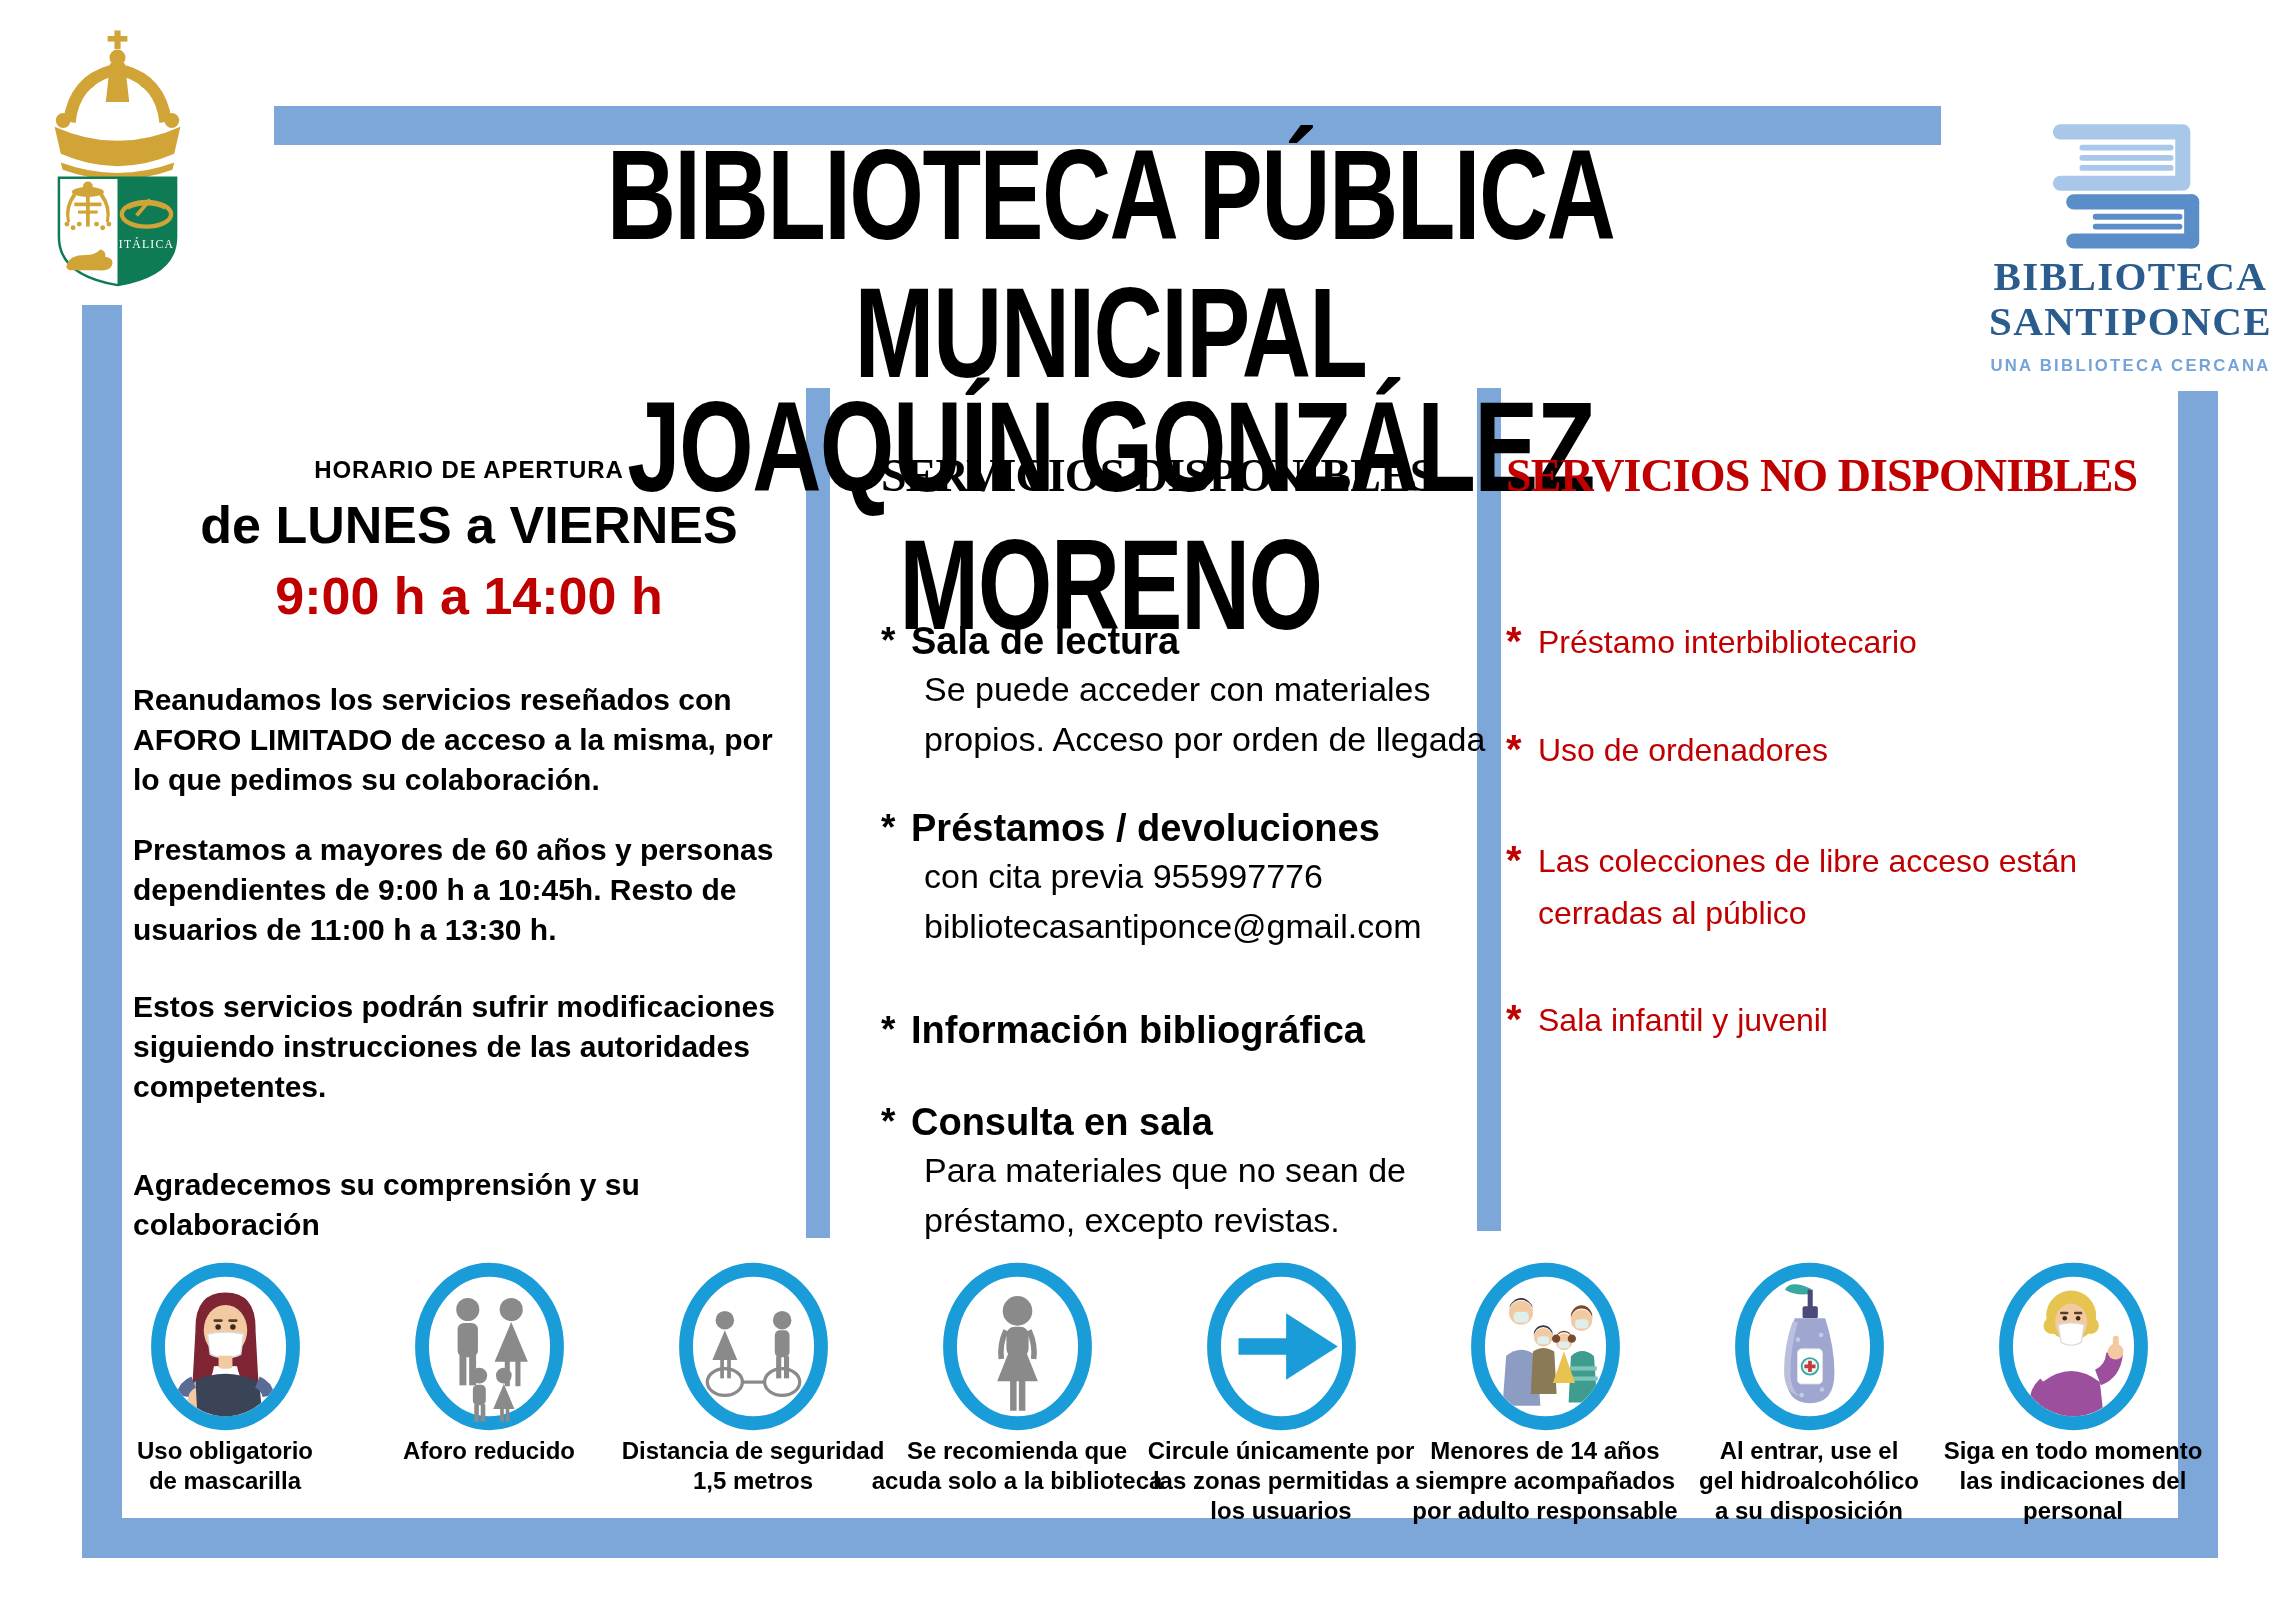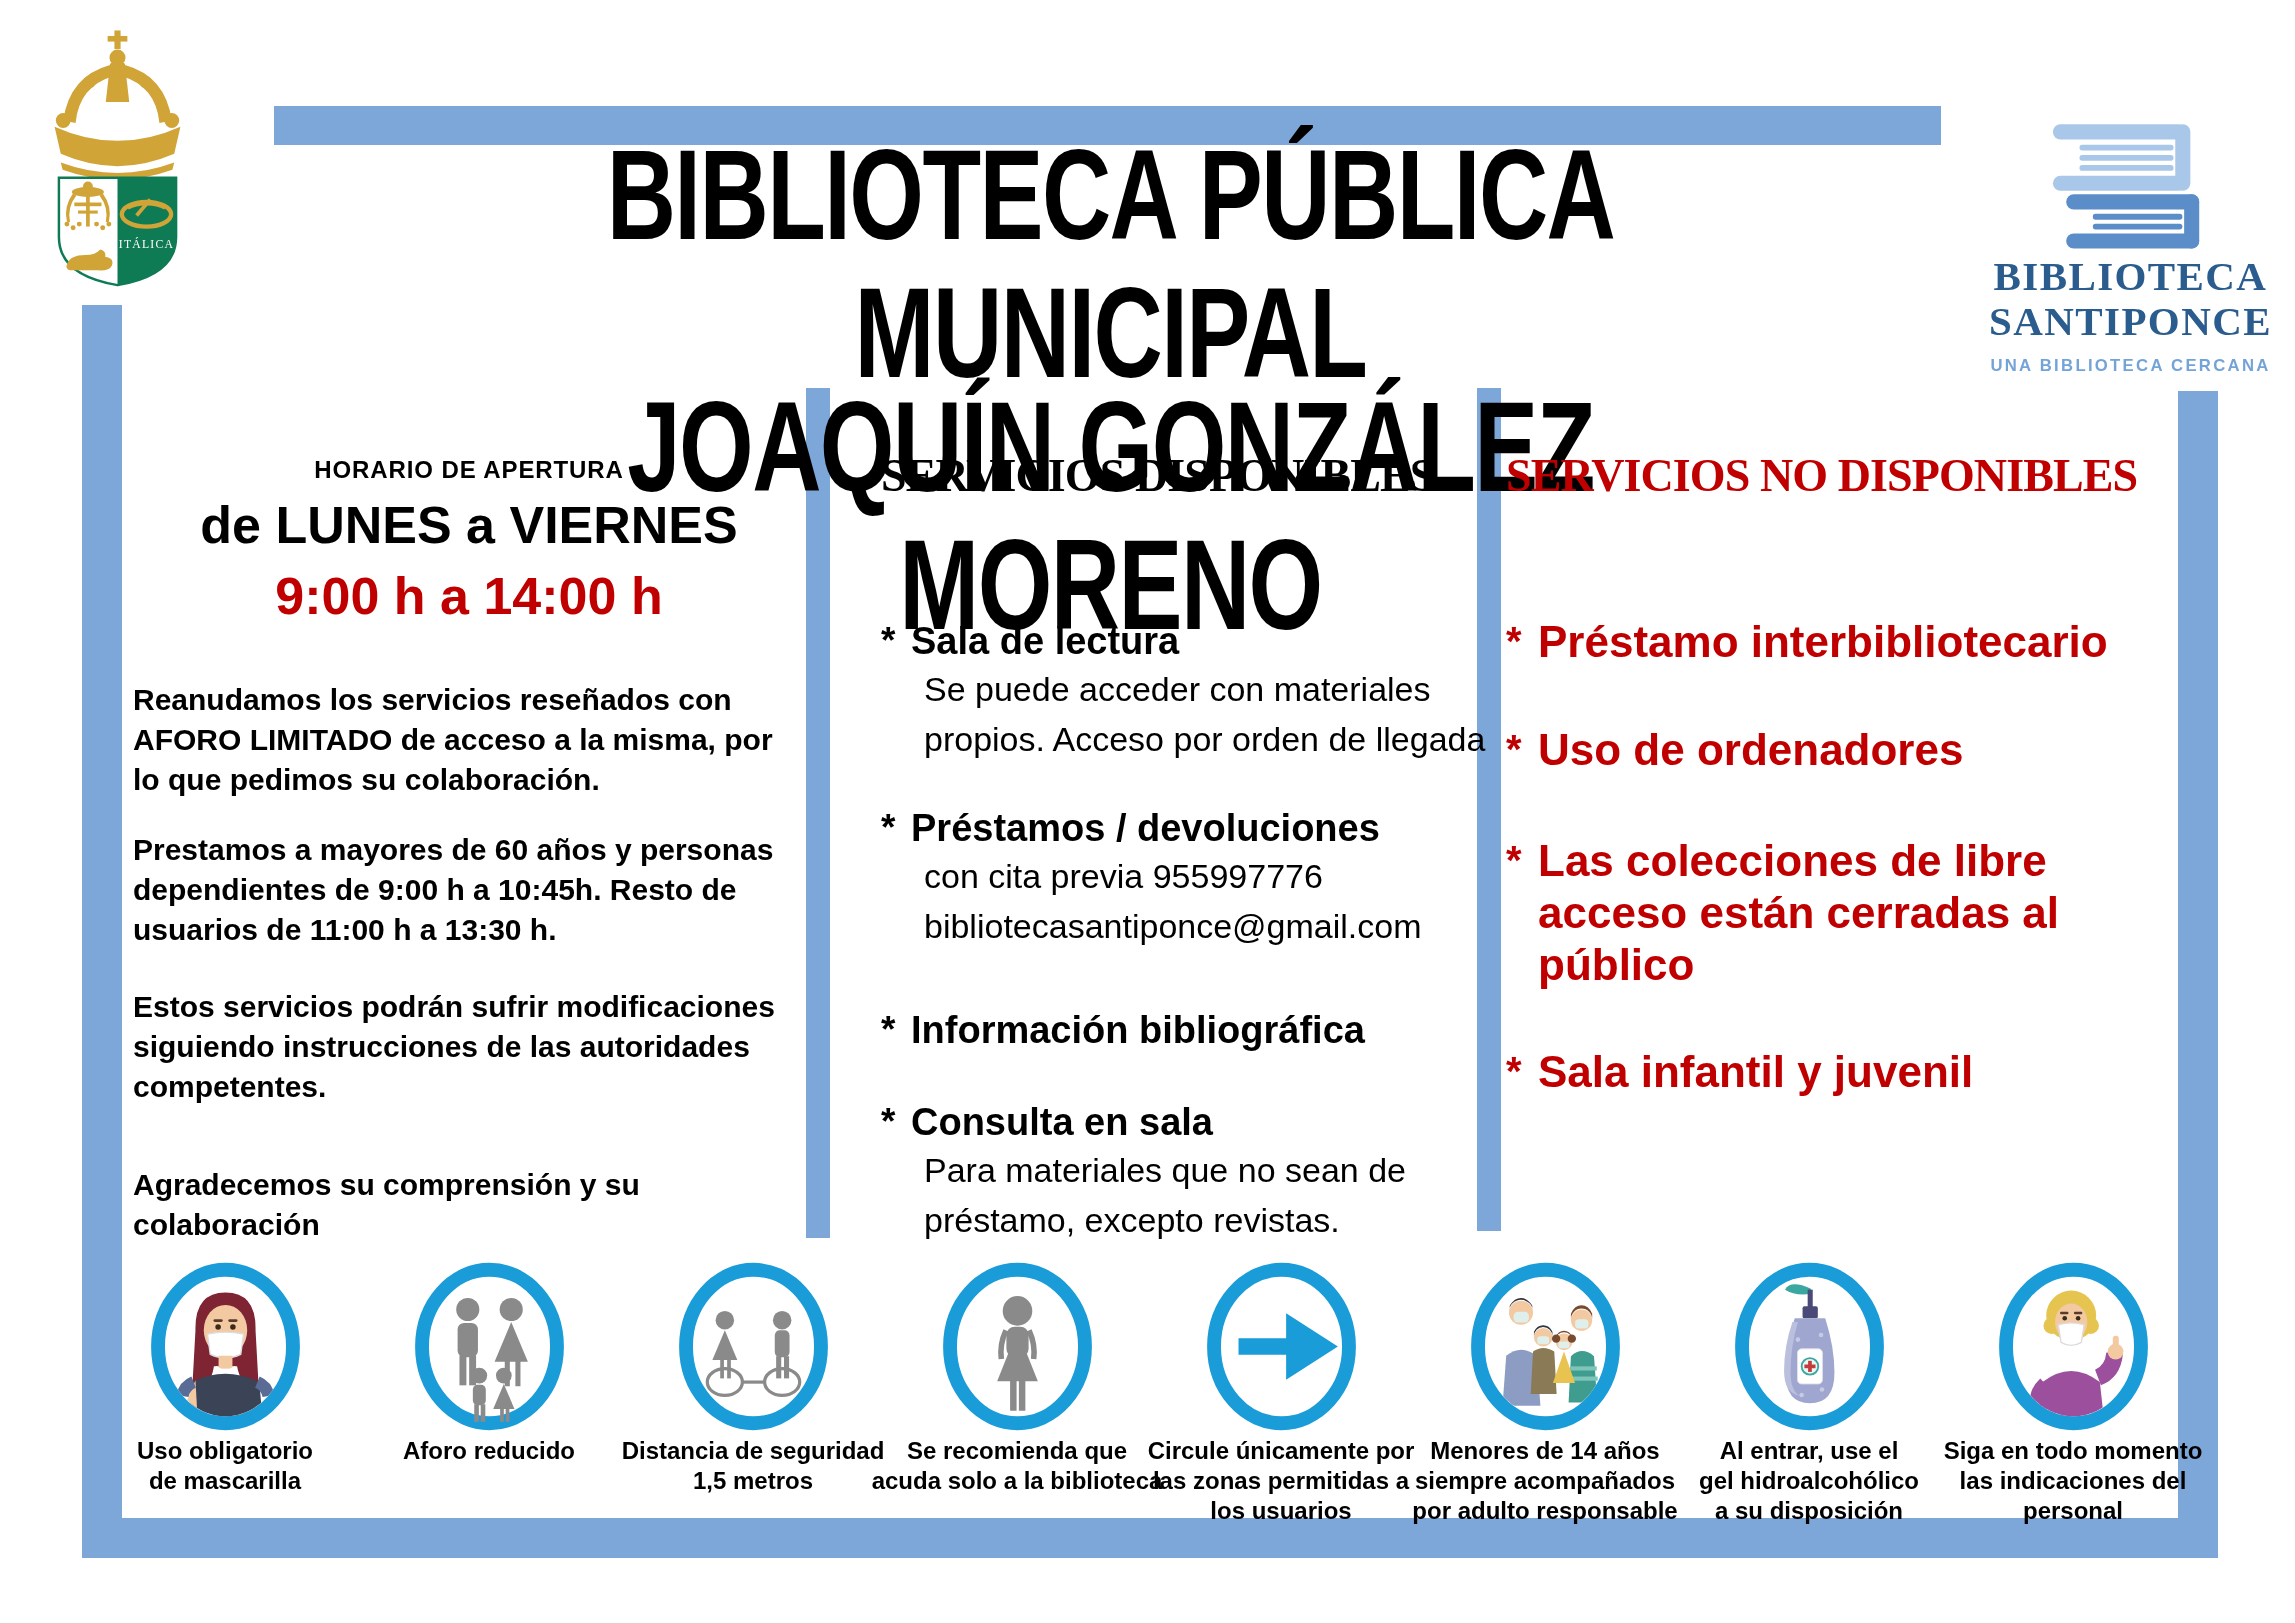--- a/index.html
+++ b/index.html
@@ -37,21 +37,21 @@
   #col2{position:absolute;left:881px;top:451px;width:592px}
   #col3{position:absolute;left:1506px;top:451px;width:671px}
   #col3 .c-heading{color:#c00000}
   .svc{display:flex;align-items:flex-start}
   .star{font-weight:bold;font-size:37px;line-height:46px;width:30px;flex:none}
   .svc-title{font-size:38px;font-weight:bold;line-height:46px;white-space:pre}
   .svc-details{font-size:34px;line-height:50px;padding-left:13px;white-space:pre}
   .s1{margin-top:118px}.s2{margin-top:41px}.s3{margin-top:56px}.s4{margin-top:46px}
   .ns{display:flex;align-items:flex-start;color:#c00000}
   .ns .star{font-size:40px;line-height:51px;width:32px}
-  .ns-text{font-size:44px;font-weight:bold;line-height:52px}
+  .ns-text{font-size:32px;font-weight:normal;line-height:52px}
   .n1{margin-top:116px}.n2{margin-top:56px}.n3{margin-top:59px}.n4{margin-top:55px}
 
   
   #guide{position:absolute;left:93px;top:1261px;width:2110px;display:flex}
   .g-item{width:264px;flex:none;display:flex;flex-direction:column;align-items:center}
   .g-icon{flex:none}
   .g-label{margin-top:4px;font-size:24px;font-weight:bold;line-height:30px;
            text-align:center;white-space:pre}
 </style>
 </head>

